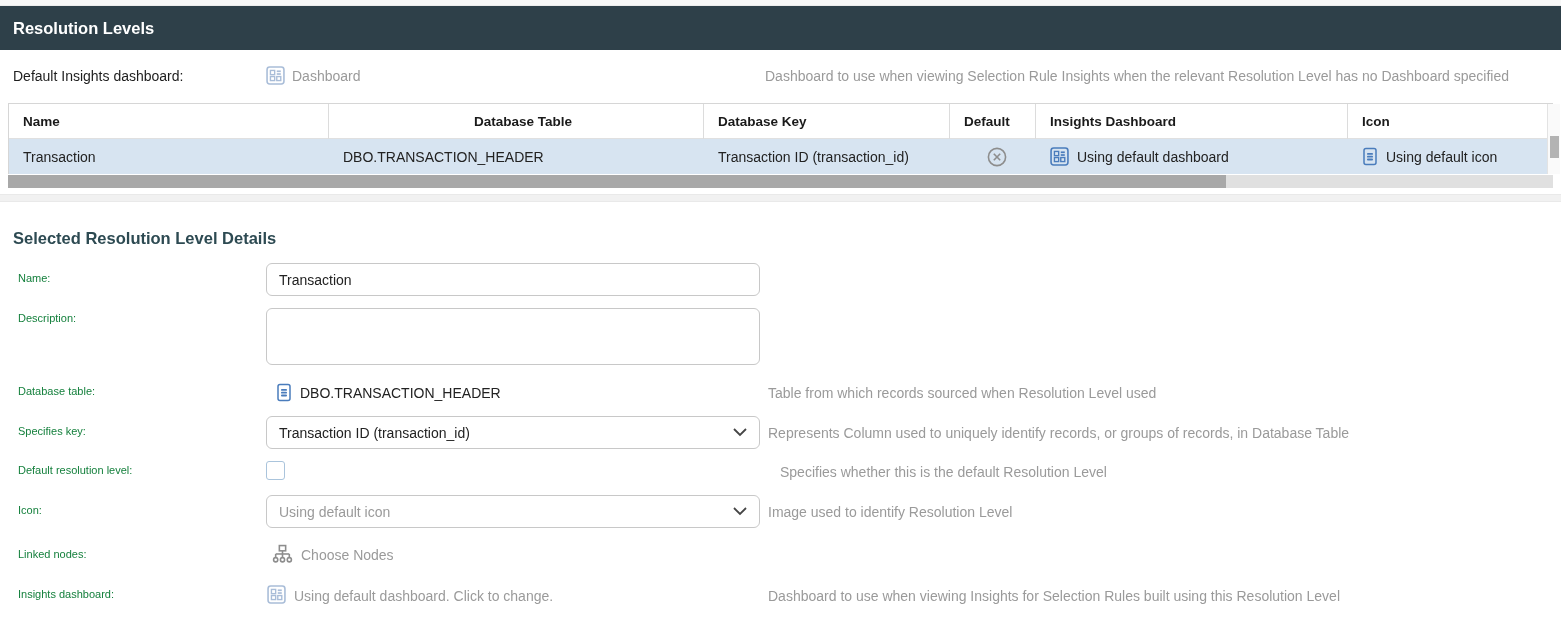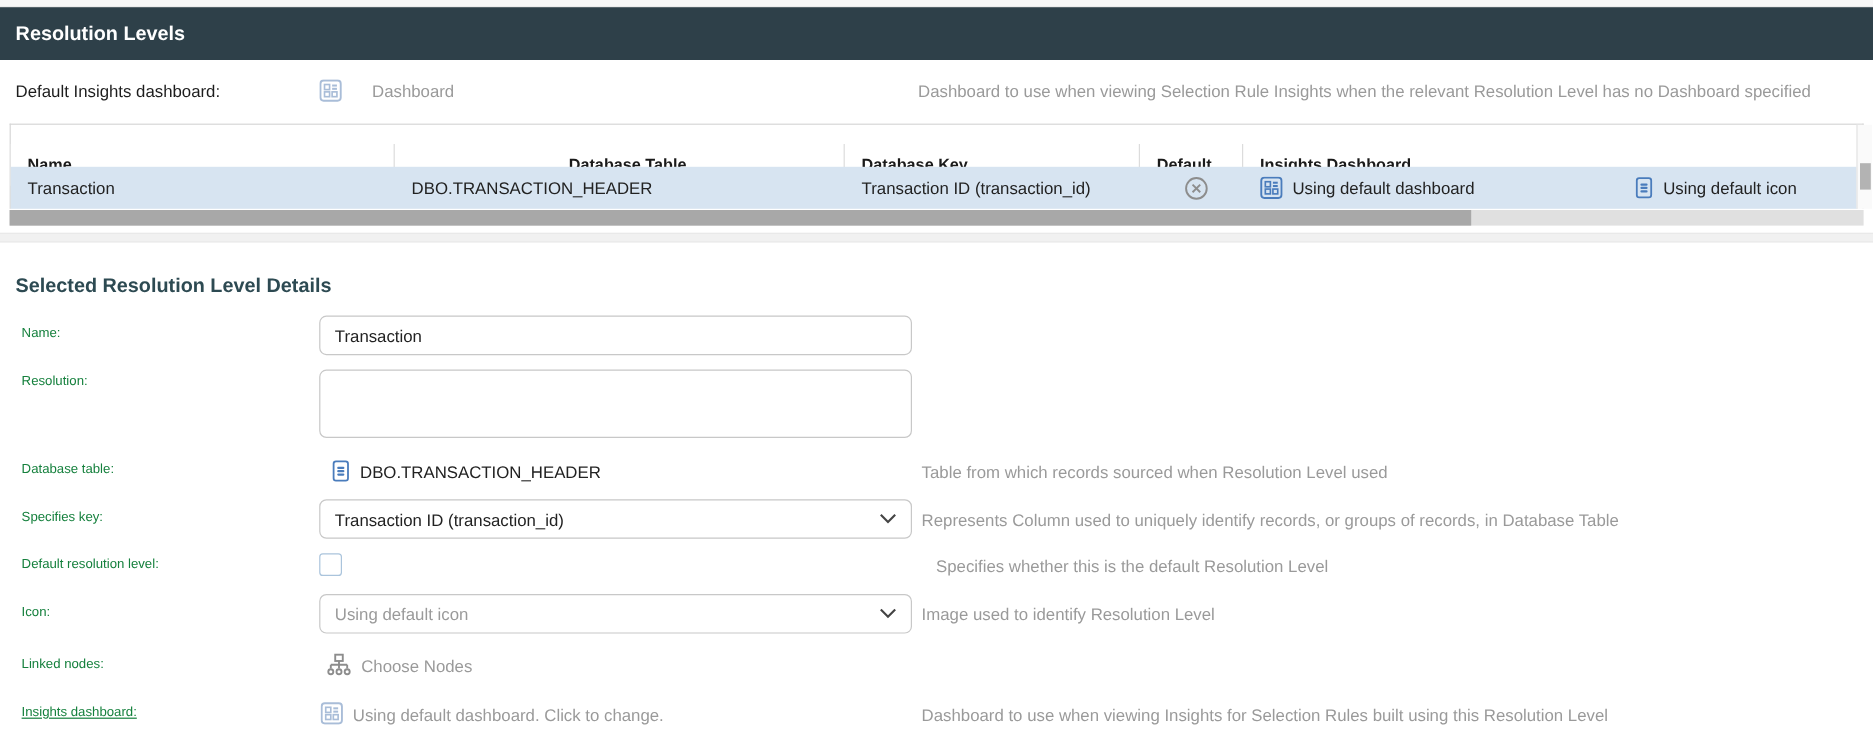--- a/index.html
+++ b/index.html
@@ -10,29 +10,29 @@
 
   
   #top-strip { left:0; top:0; width:1561px; height:6px; background:#f7f7f7; border-bottom:1px solid #ececec; }
   #title-bar { left:0; top:6px; width:1561px; height:44px; background:#2e4049; color:#fff;
                font-size:16.5px; font-weight:bold; line-height:44px; padding-left:13px; }
 
   
   .row-label { font-size:14px; color:#1d1d1d; }
   .muted { color:#9a9a9a; }
   #dd-label { left:13px; top:68px; }
-  #dd-btn { left:266px; top:66px; display:flex; align-items:center; gap:25px; cursor:pointer; }
+  #dd-btn { left:266px; top:66px; display:flex; align-items:center; gap:7px; cursor:pointer; }
   #dd-hint { left:765px; top:68px; width:796px; white-space:nowrap; overflow:hidden; font-size:14px; }
 
   
   #grid { left:8px; top:103px; width:1545px; height:71px; border:1px solid #d6d6d6; border-bottom:none; background:#fff; }
   .hcell { position:absolute; top:0; height:35px; line-height:35px; font-size:13.5px; font-weight:bold;
            color:#1a1a1a; padding-left:14px; border-right:1px solid #dcdcdc; white-space:nowrap; overflow:hidden; }
   .hcell:last-child { border-right:none; }
-  #grid-header { position:absolute; left:0; top:16px; width:1539px; height:35px; border-bottom:1px solid #e0e0e0; background:#fff; }
+  #grid-header { position:absolute; left:0; top:0; width:1539px; height:35px; border-bottom:1px solid #e0e0e0; background:#fff; }
   #grid-row { position:absolute; left:0; top:35px; width:1539px; height:35px; background:#d7e4f1; }
   .dcell { position:absolute; top:0; height:35px; display:flex; align-items:center; padding-left:14px;
            font-size:14px; color:#222; white-space:nowrap; overflow:hidden; gap:8px; }
 
   
   #hscroll { left:8px; top:175px; width:1545px; height:13px; background:#e0e0e0; }
   #hscroll-thumb { position:absolute; left:0; top:0; width:1218px; height:13px; background:#a8a8a8; }
   #vscroll { left:1547px; top:104px; width:13px; height:70px; background:#fafafa; border-left:1px solid #e3e3e3; }
   #vscroll-thumb { position:absolute; left:2px; top:32px; width:9px; height:22px; background:#b3b3b3; }
 
@@ -79,20 +79,21 @@
   </div>
   <div class="abs muted" id="dd-hint">Dashboard to use when viewing Selection Rule Insights when the relevant Resolution Level has no Dashboard specified</div>
 
   <div class="abs" id="grid">
     <div id="grid-header">
       <div class="hcell" style="left:0; width:320px;">Name</div>
       <div class="hcell" style="left:320px; width:375px;text-align:center;">Database Table</div>
       <div class="hcell" style="left:695px; width:246px;">Database Key</div>
       <div class="hcell" style="left:941px; width:86px;">Default</div>
       <div class="hcell" style="left:1027px; width:312px;">Insights Dashboard</div>
+      <div class="hcell" style="left:1339px; width:200px;">Icon</div>
     </div>
 
     <div id="grid-row">
       <div class="dcell" style="left:0; width:320px;">Transaction</div>
       <div class="dcell" style="left:320px; width:375px;">DBO.TRANSACTION_HEADER</div>
       <div class="dcell" style="left:695px; width:246px;">Transaction ID (transaction_id)</div>
       <div class="dcell" style="left:941px; width:86px; padding-left:36px;">
         <span>
           <svg width="22" height="22" viewBox="0 0 22 22">
             <circle cx="11" cy="11" r="8.6" fill="none" stroke="#8d8d8d" stroke-width="1.6"></circle>
@@ -135,21 +136,21 @@
     <div id="vscroll-thumb"></div>
   </div>
 
   <div class="abs" id="divider-strip"></div>
 
   <div class="abs" id="details-heading">Selected Resolution Level Details</div>
 
   <div class="field-label" style="top:272px;">Name:</div>
   <input class="tbox" style="top: 263px; height: 33px;" type="text" value="Transaction">
 
-  <div class="field-label" style="top:312px;">Resolution:</div>
+  <div class="field-label" style="top:312px;">Description:</div>
   <textarea class="tbox" style="top: 308px; height: 57px;"></textarea>
 
   <div class="field-label" style="top:385px;">Database table:</div>
   <div class="icon-btn" style="left:276px; top:383px;">
     <span>
       <svg width="16" height="19" viewBox="0 0 16 18">
         <rect x="2" y="1" width="12" height="16" rx="2" fill="none" stroke="#4a7cbc" stroke-width="1.5"></rect>
         <rect x="5" y="5.4" width="6" height="1.9" rx="0.9" fill="#4a7cbc"></rect>
         <rect x="5" y="8.2" width="6" height="1.9" rx="0.9" fill="#4a7cbc"></rect>
         <rect x="5" y="11" width="6" height="1.9" rx="0.9" fill="#4a7cbc"></rect>
@@ -196,21 +197,21 @@
         <line x1="10" y1="9.5" x2="10" y2="12.5" stroke="#8d8d8d" stroke-width="1.5"></line>
         <line x1="16.5" y1="9.5" x2="16.5" y2="12.5" stroke="#8d8d8d" stroke-width="1.5"></line>
         <circle cx="3.5" cy="15" r="2" fill="none" stroke="#8d8d8d" stroke-width="1.5"></circle>
         <circle cx="10" cy="15" r="2" fill="none" stroke="#8d8d8d" stroke-width="1.5"></circle>
         <circle cx="16.5" cy="15" r="2" fill="none" stroke="#8d8d8d" stroke-width="1.5"></circle>
       </svg>
     </span>
     <span>Choose Nodes</span>
   </div>
 
-  <div class="field-label" style="top:588px;text-decoration:underline;">Insights dashboard:</div>
+  <div class="field-label" style="top:588px;">Insights dashboard:</div>
   <div class="icon-btn muted" style="left:267px; top:585px;align-items:flex-end;">
     <span>
       <svg width="19" height="19" viewBox="0 0 18 18">
         <rect x="1" y="1" width="16" height="16" rx="2.5" fill="none" stroke="#a9bdd8" stroke-width="1.5"></rect>
         <rect x="4.2" y="4.2" width="4" height="4" fill="none" stroke="#a9bdd8" stroke-width="1.3"></rect>
         <rect x="10.2" y="4.2" width="3.8" height="1.6" fill="#a9bdd8"></rect>
         <rect x="10.2" y="6.8" width="3.8" height="1.6" fill="#a9bdd8"></rect>
         <rect x="4.2" y="10" width="4" height="3.8" fill="none" stroke="#a9bdd8" stroke-width="1.3"></rect>
         <rect x="10.2" y="10" width="3.8" height="3.8" fill="none" stroke="#a9bdd8" stroke-width="1.3"></rect>
       </svg>

